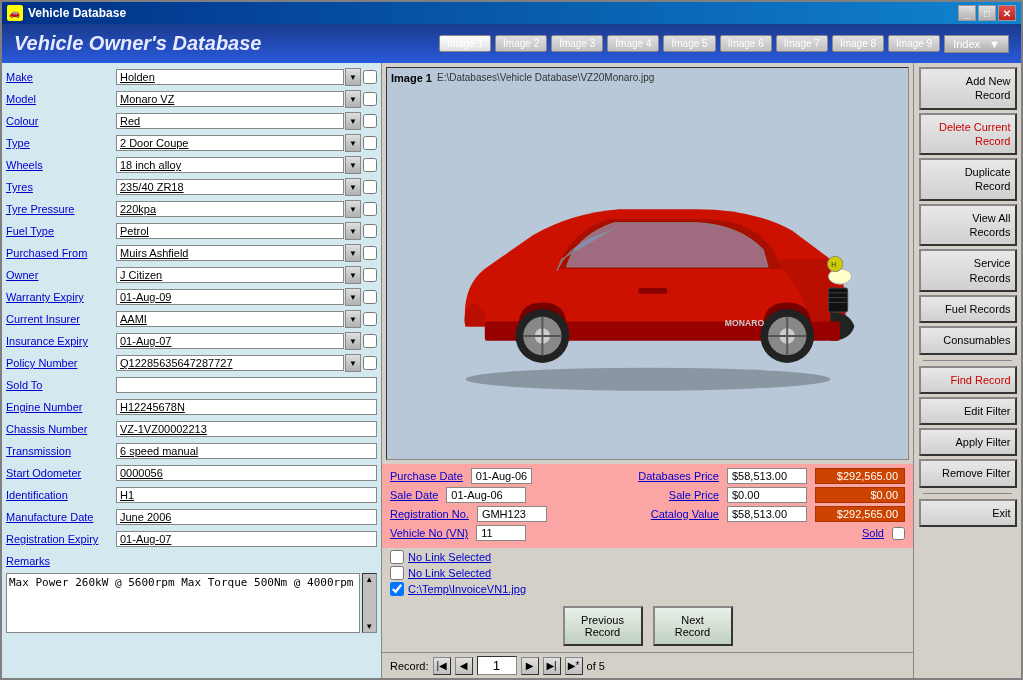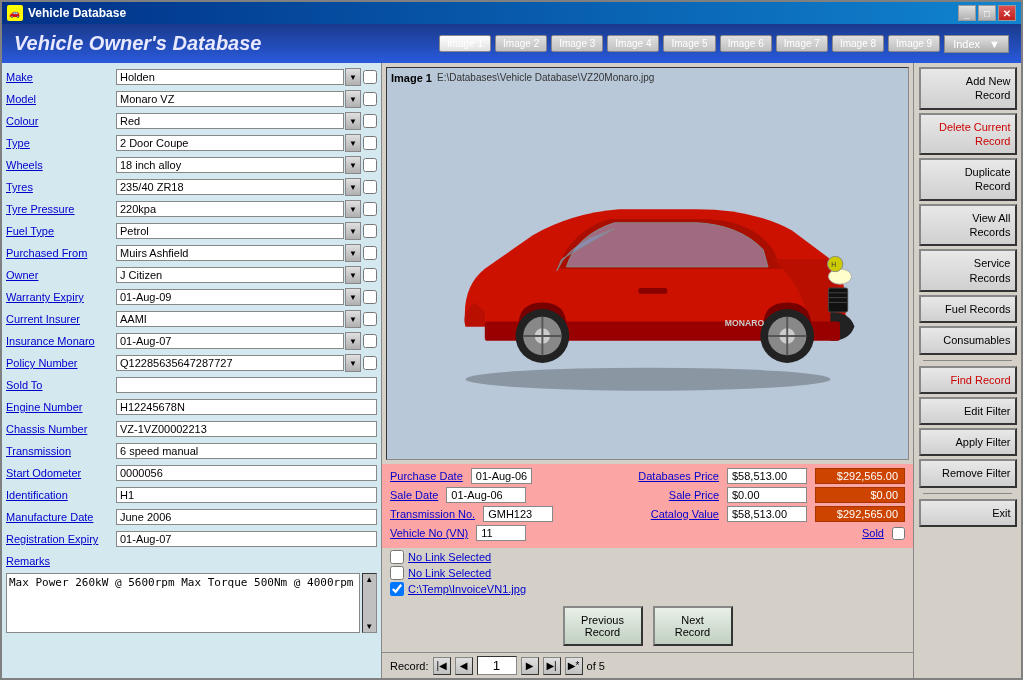--- a/index.html
+++ b/index.html
@@ -21,21 +21,21 @@
     .img-tab.active { background: linear-gradient(to bottom, #ffffff, #e0e0e0); }
     .index-btn { background: linear-gradient(to bottom, #e0e0e0, #b0b0b0); border: 1px solid #888; padding: 2px 8px; cursor: pointer; font-size: 11px; display: flex; align-items: center; gap: 9px; }
 
     
     .body-area { flex: 1; display: flex; }
 
     
     .left-panel { width: 380px; background: #d4e8f0; border-right: 1px solid #888; overflow-y: auto; padding: 4px; }
     .field-row { display: flex; align-items: center; margin-bottom: 2px; min-height: 20px; }
     .field-label { width: 110px; color: #0000cc; text-decoration: underline; cursor: pointer; font-size: 11px; flex-shrink: 0; }
-    .field-value { flex: 1; background: white; border: 1px solid #888; padding: 1px 3px; font-size: 11px; }
+    .field-value { flex: 1; background: white; border: 1px solid #888; padding: 1px 3px; font-size: 11px; text-decoration: underline; }
     .field-select { display: flex; align-items: center; gap: 1px; flex: 1; }
     .field-select input { flex: 1; background: white; border: 1px solid #888; padding: 1px 3px; font-size: 11px; }
     .dropdown-arrow { width: 16px; height: 18px; background: linear-gradient(to bottom, #e0e0e0, #b0b0b0); border: 1px solid #888; display: flex; align-items: center; justify-content: center; cursor: pointer; font-size: 8px; }
     .checkbox-small { width: 14px; height: 14px; margin-left: 2px; }
     .remarks-area { background: white; border: 1px solid #888; width: 100%; height: 60px; font-size: 11px; padding: 2px; resize: none; }
 
     
     .center-panel { flex: 1; display: flex; flex-direction: column; background: #d4d0c8; }
     .image-area { flex: 1; background: #b8c8d8; border: 1px inset #888; margin: 4px; display: flex; align-items: center; justify-content: center; position: relative; }
     .image-label { position: absolute; top: 4px; left: 4px; font-weight: bold; font-size: 11px; }
@@ -213,21 +213,21 @@
       <div class="field-row">
         <span class="field-label">Current Insurer</span>
         <div class="field-select">
           <input type="text" class="field-value" value="AAMI" style="">
           <div class="dropdown-arrow">▼</div>
         </div>
         <input type="checkbox" class="checkbox-small" style="">
       </div>
 
       <div class="field-row">
-        <span class="field-label">Insurance Monaro</span>
+        <span class="field-label">Insurance Expiry</span>
         <div class="field-select">
           <input type="text" class="field-value" value="01-Aug-07" style="">
           <div class="dropdown-arrow">▼</div>
         </div>
         <input type="checkbox" class="checkbox-small" style="">
       </div>
 
       <div class="field-row">
         <span class="field-label">Policy Number</span>
         <div class="field-select">
@@ -362,21 +362,21 @@
         <div class="bottom-row">
           <span class="bottom-label">Sale Date</span>
           <span class="bottom-input highlight-normal" style="width:80px;">01-Aug-06</span>
           <span style="flex:1"></span>
           <span class="bottom-label">Sale Price</span>
           <span class="bottom-input highlight-normal" style="width:80px;">$0.00</span>
           <span class="highlight-orange" style="width:90px; text-align:right;">$0.00</span>
         </div>
 
         <div class="bottom-row">
-          <span class="bottom-label">Transmission No.</span>
+          <span class="bottom-label">Registration No.</span>
           <span class="bottom-input highlight-normal" style="width:70px;">GMH123</span>
           <span style="flex:1"></span>
           <span class="bottom-label">Catalog Value</span>
           <span class="bottom-input highlight-normal" style="width:80px;">$58,513.00</span>
           <span class="highlight-orange" style="width:90px; text-align:right;">$292,565.00</span>
         </div>
 
         <div class="bottom-row">
           <span class="bottom-label">Vehicle No (VN)</span>
           <input type="text" class="bottom-input" value="11" style="width: 50px;">

